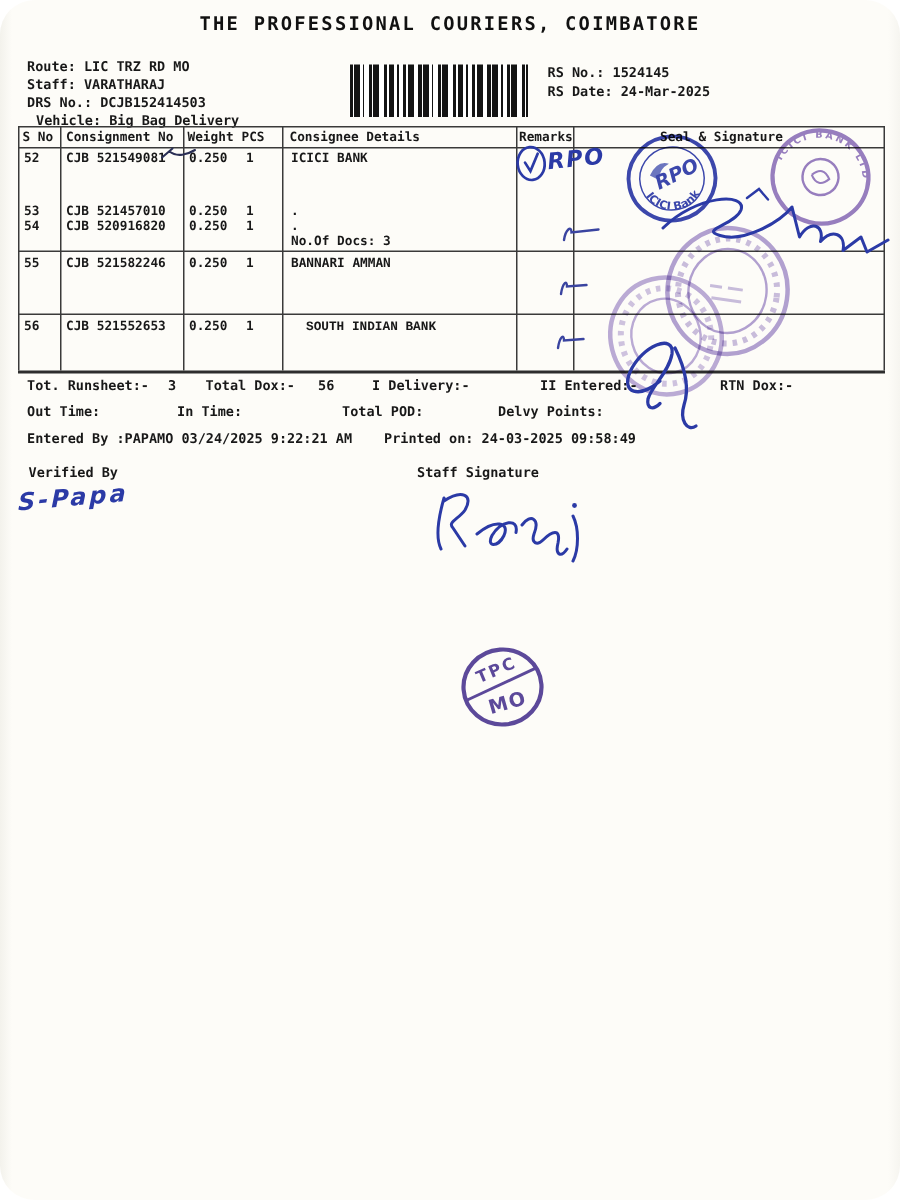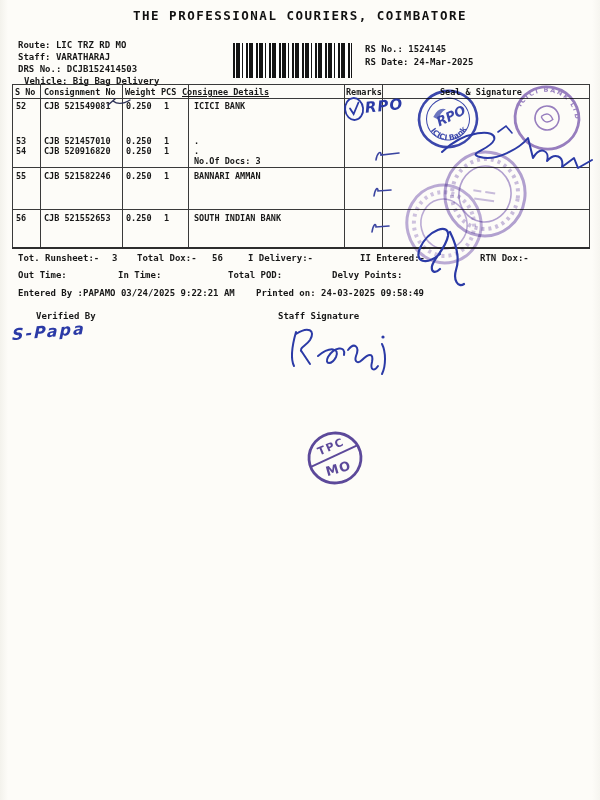--- a/index.html
+++ b/index.html
@@ -1,20 +1,21 @@
 <!DOCTYPE html>
 <html><head>
 <meta charset="utf-8">
 <style>
   html,body{margin:0;padding:0;background:#ffffff;}
   .page{
     position:relative;width:600px;height:800px;overflow:hidden;
     background:linear-gradient(90deg,#f3f2ec 0px,#fdfcf8 8px,#fdfcf8 592px,#f6f5f0 600px);
     font-family:"DejaVu Sans Mono","Liberation Mono",monospace;
     color:#1b1b1b;
+    border-radius:23px;
   }
   .abs{position:absolute;}
   .doc{font-weight:bold;font-size:9px;white-space:pre;letter-spacing:0px;color:#181818;}
   .title{font-size:12.5px;font-weight:bold;letter-spacing:1.5px;color:#111;}
   .subtitle{font-size:12px;font-weight:bold;letter-spacing:0.5px;color:#111;}
   .vline{position:absolute;width:1px;background:#3a3a3a;}
   .hline{position:absolute;height:1px;background:#3a3a3a;}
   .hline.heavy{height:2px;background:#2d2d2d;}
   .cell{position:absolute;font-weight:bold;font-size:8.5px;white-space:pre;color:#181818;}
   .stamp{position:absolute;mix-blend-mode:multiply;}
@@ -57,21 +58,21 @@
     <div class="vline" style="left:110px;top:0;height:163px;"></div>
     <div class="vline" style="left:176px;top:0;height:163px;"></div>
     <div class="vline" style="left:332px;top:0;height:163px;"></div>
     <div class="vline" style="left:370px;top:0;height:163px;"></div>
     <div class="vline" style="left:577px;top:0;height:163px;"></div>
 
     <div class="cell" style="left:3px;top:3px;">S No</div>
     <div class="cell" style="left:32px;top:3px;">Consignment No</div>
     <div class="cell" style="left:113px;top:3px;">Weight</div>
     <div class="cell" style="left:149px;top:3px;">PCS</div>
-    <div class="cell" style="left:170px;top:3px;text-decoration:underline;">Consignee Details</div>
+    <div class="cell" style="left:181px;top:3px;">Consignee Details</div>
     <div class="cell" style="left:334px;top:3px;">Remarks</div>
     <div class="cell" style="left:428px;top:3px;">Seal &amp; Signature</div>
 
     <div>
       <div class="cell" style="left:4px;top:17px;text-align:center;">52</div>
       <div class="cell" style="left:32px;top:17px;">CJB 521549081</div>
       <div class="cell" style="left:114px;top:17px;">0.250</div>
       <div class="cell" style="left:152px;top:17px;">1</div>
       <div class="cell" style="left:182px;top:17px;">ICICI BANK</div>
     </div>
@@ -99,41 +100,41 @@
       <div class="cell" style="left:114px;top:87px;">0.250</div>
       <div class="cell" style="left:152px;top:87px;">1</div>
       <div class="cell" style="left:182px;top:87px;text-align:right;">BANNARI AMMAN</div>
     </div>
 
     <div>
       <div class="cell" style="left:4px;top:129px;">56</div>
       <div class="cell" style="left:32px;top:129px;">CJB 521552653</div>
       <div class="cell" style="left:114px;top:129px;">0.250</div>
       <div class="cell" style="left:152px;top:129px;">1</div>
-      <div class="cell" style="left:182px;top:129px;">SOUTH INDIAN BANK</div>
+      <div class="cell" style="left:192px;top:129px;font-family:Liberation Mono, monospace;">SOUTH INDIAN BANK</div>
     </div>
   </div>
 
   <div class="abs doc" style="left:18px;top:253px;">Tot. Runsheet:-</div>
   <div class="abs doc" style="left:112px;top:253px;">3</div>
   <div class="abs doc" style="left:137px;top:253px;">Total Dox:-</div>
   <div class="abs doc" style="left:212px;top:253px;">56</div>
   <div class="abs doc" style="left:248px;top:253px;">I Delivery:-</div>
   <div class="abs doc" style="left:360px;top:253px;">II Entered:-</div>
   <div class="abs doc" style="left:480px;top:253px;">RTN Dox:-</div>
 
   <div class="abs doc" style="left:18px;top:270px;">Out Time:</div>
   <div class="abs doc" style="left:118px;top:270px;">In Time:</div>
   <div class="abs doc" style="left:228px;top:270px;">Total POD:</div>
   <div class="abs doc" style="left:332px;top:270px;">Delvy Points:</div>
 
   <div class="abs doc" style="left:18px;top:288px;">Entered By :PAPAMO 03/24/2025 9:22:21 AM</div>
   <div class="abs doc" style="left:256px;top:288px;">Printed on: 24-03-2025 09:58:49</div>
 
-  <div class="abs doc" style="left:36px;top:311px;">Verified By</div>
+  <div class="abs doc" style="left:19px;top:311px;">Verified By</div>
   <div class="abs doc" style="left:278px;top:311px;">Staff Signature</div>
 
   <svg class="abs" style="left:106px;top:96px;" width="26" height="12" viewBox="0 0 26 12">
     <path d="M2,9 L9,3 M7,5 C12,9 19,7 24,4" fill="none" stroke="#2a2f55" stroke-width="1.4" stroke-linecap="round"></path>
   </svg>
 
   <div class="abs" style="left:343px;top:94px;display:flex;align-items:center;transform:rotate(-6deg);">
     <svg width="22" height="26" viewBox="0 0 22 26">
       <ellipse cx="11" cy="13" rx="9" ry="11" fill="none" stroke="#2b3aa6" stroke-width="1.8"></ellipse>
       <path d="M7,12 L10,18 L16,7" fill="none" stroke="#2b3aa6" stroke-width="1.8" stroke-linecap="round"></path>

